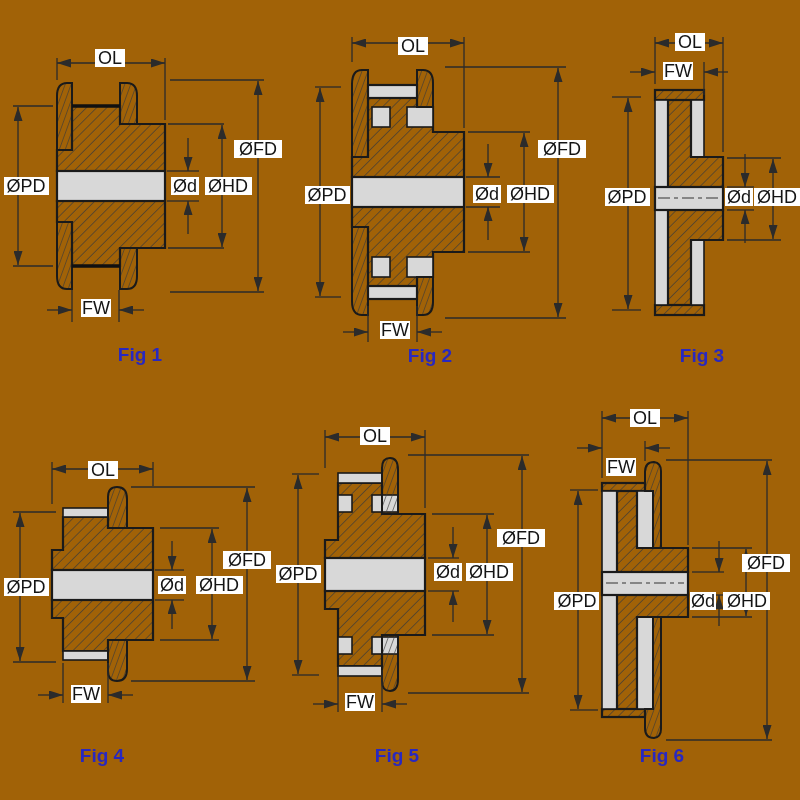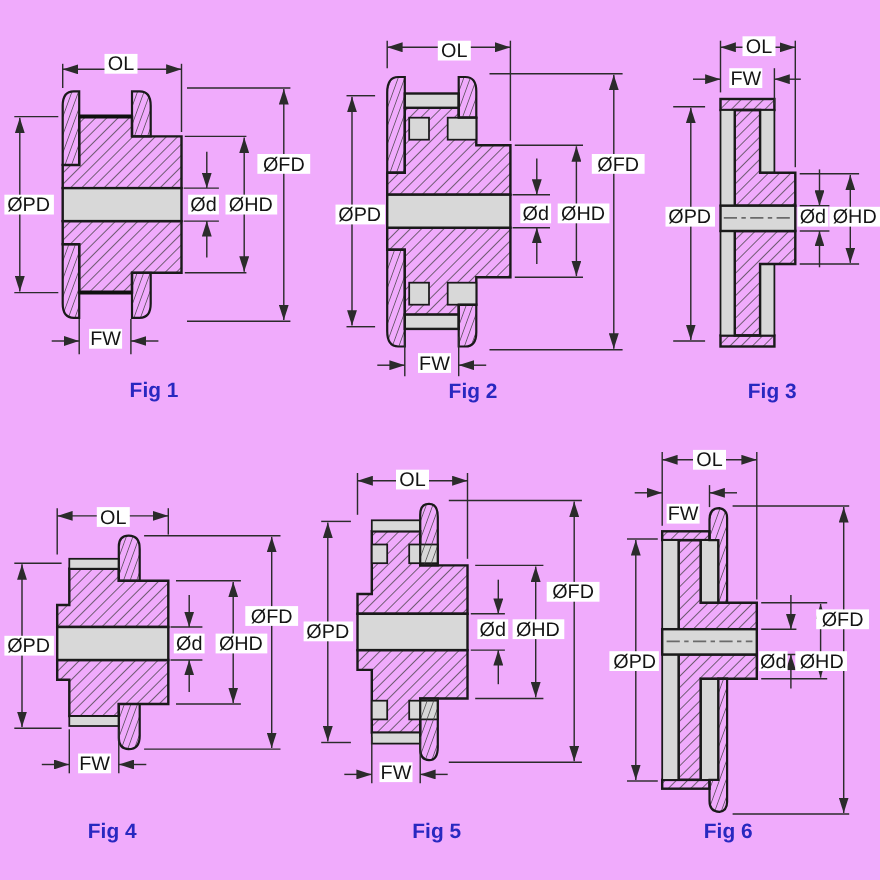--- a/index.html
+++ b/index.html
@@ -1,16 +1,16 @@
 <!DOCTYPE html>
 <html><head>
 <meta charset="utf-8">
 <style>
   html,body{margin:0;padding:0;background:#fff;}
-  #stage{position:relative;width:800px;height:800px;background:#f0abfc;overflow:hidden;
+  #stage{position:relative;width:800px;height:800px;background:#a16207;overflow:hidden;
          font-family:"Liberation Sans", sans-serif;}
   svg{display:block;}
   .bd{fill:url(#h45);stroke:#1a1a1a;stroke-width:2.2;stroke-linejoin:miter;}
   .fl{fill:url(#h65);stroke:#1a1a1a;stroke-width:2;stroke-linejoin:miter;}
   .gr{fill:#d8d8d8;stroke:#1a1a1a;stroke-width:2.2;}
   .g2{fill:#d8d8d8;stroke:#1a1a1a;stroke-width:1.6;}
   .dm{stroke:#2b2b2b;stroke-width:1.3;fill:none;}
   .th{stroke:#101010;stroke-width:3.6;}
   .bg{fill:#ffffff;stroke:none;}
   .lb{font-family:"Liberation Sans",sans-serif;font-size:18px;fill:#141414;text-anchor:middle;}

